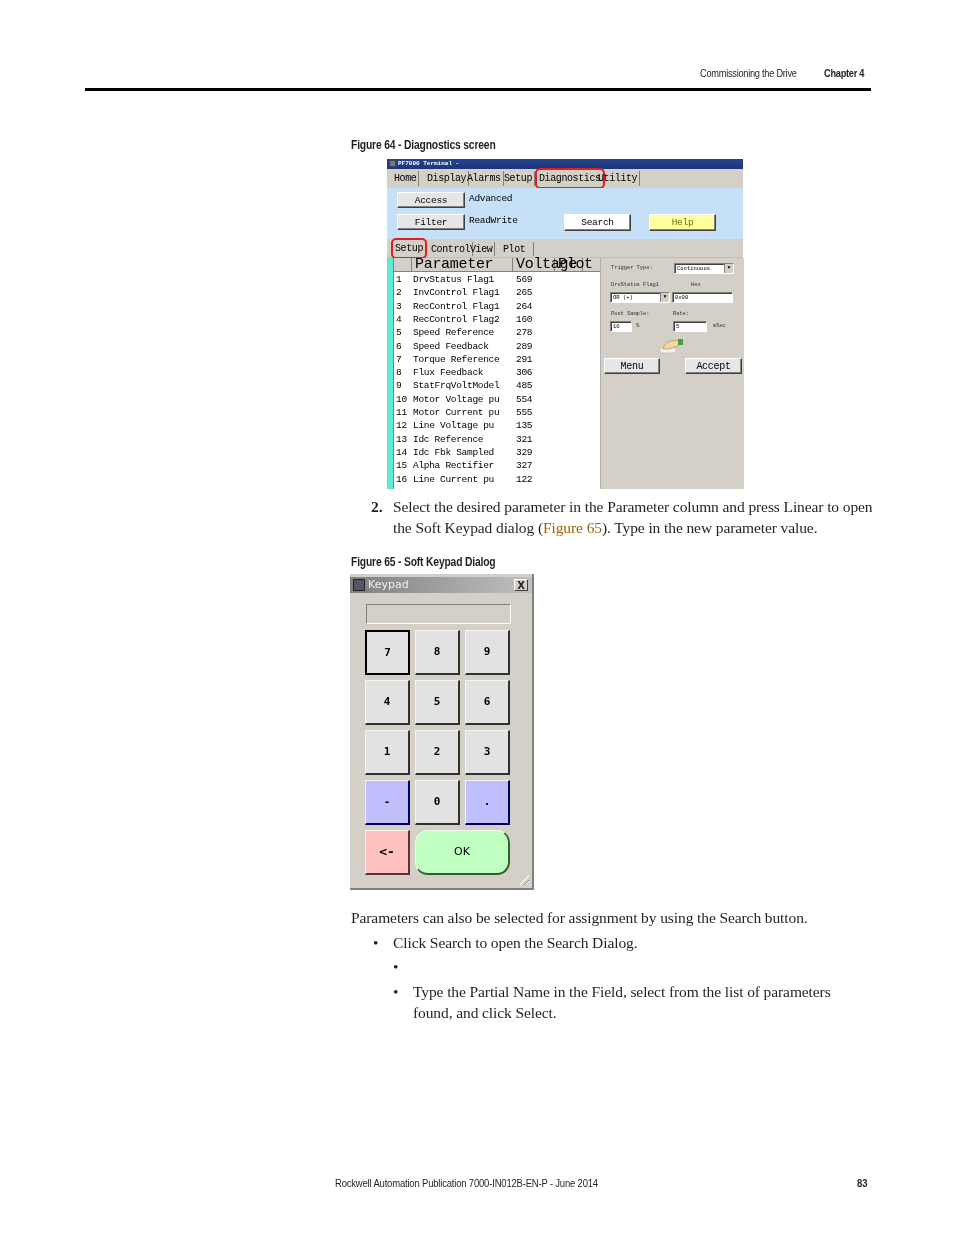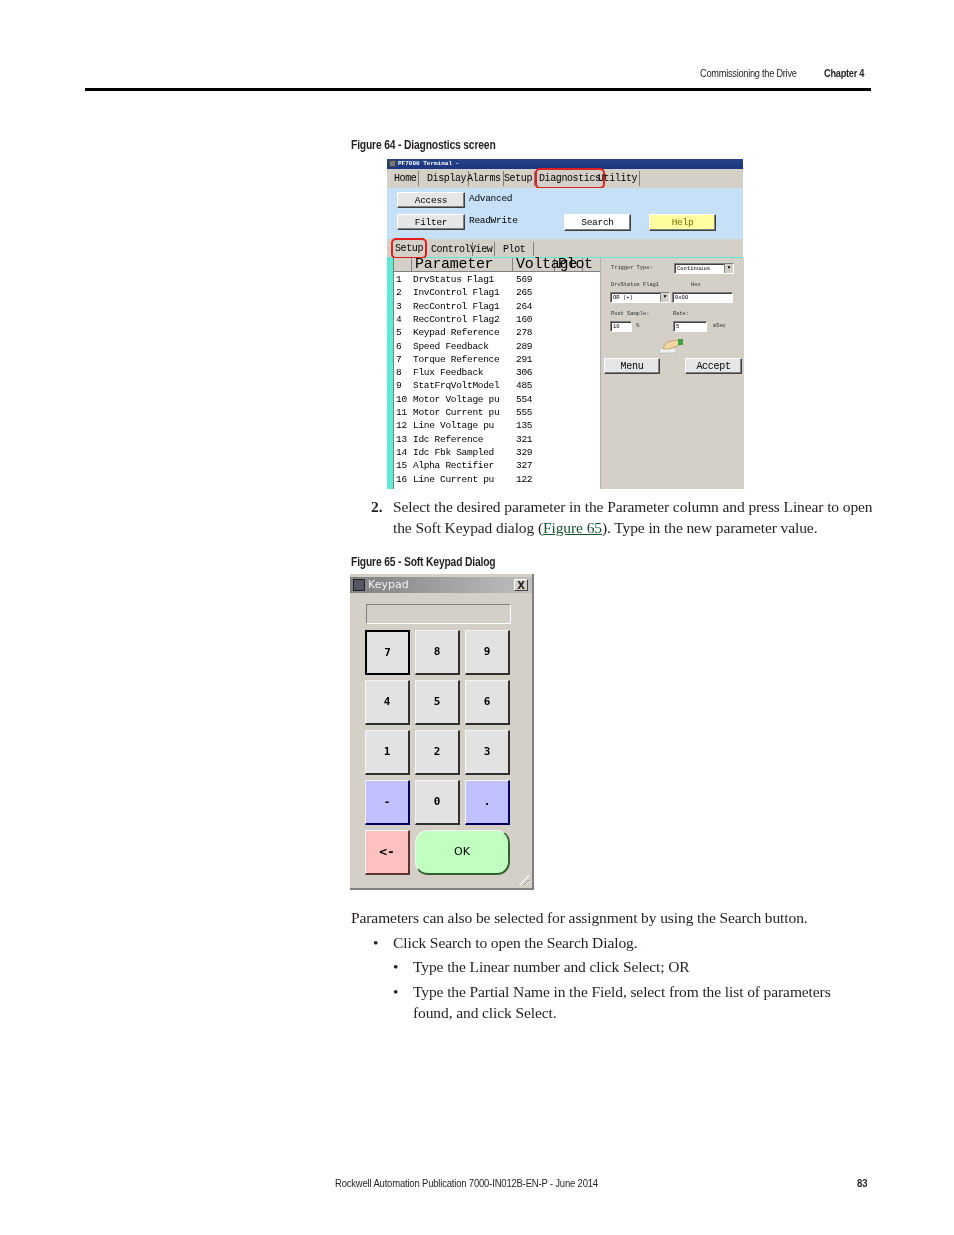--- a/index.html
+++ b/index.html
@@ -36,21 +36,21 @@
   .rpanel { position: absolute; left: 213px; top: 99px; width: 143px; height: 231px; background: #d4d0c8; border-left: 1px solid #b0b0b0; }
   .tiny { position: absolute; font-size: 5.5px; color: #333; letter-spacing: -0.1px; }
   .tiny-field { position: absolute; background: #fff; border: 1px solid; border-color: #808080 #fff #fff #808080; box-shadow: inset 1px 1px 0 #404040; font-size: 5.5px; line-height: 9px; padding-left: 2px; box-sizing: border-box; color: #000; }
   .tiny-drop { position: absolute; right: 0; top: 0; width: 8px; height: 100%; background: #d4d0c8; border-left: 1px solid #808080; font-size: 5px; text-align: center; line-height: 8px; }
   .hand-icon { position: absolute; left: 58px; top: 80px; width: 26px; height: 16px; }
 
   
   .step { left: 371px; top: 496px; width: 510px; font-size: 15.5px; line-height: 21px; letter-spacing: -0.1px; }
   .step .num { position: absolute; left: 0; top: 0; font-weight: bold; }
   .step .txt { position: absolute; left: 22px; top: 0; width: 490px; }
-  .link { color: #14532d; text-decoration: underline; }
+  .link { color: #a16207; }
 
   
   .keypad { left: 350px; top: 574px; width: 184px; height: 316px; background: #d4d0c8; border-right: 2px solid #808080; border-bottom: 2px solid #808080; box-sizing: border-box; font-family: "DejaVu Sans Mono", monospace; }
   .kp-title { position: absolute; left: 0; top: 3px; width: 182px; height: 16px; background: linear-gradient(90deg, #808080, #c0c0c0); }
   .kp-title .kicon { position: absolute; left: 3px; top: 2px; width: 12px; height: 12px; background: #556; border: 1px solid #222; box-sizing: border-box; }
   .kp-title .ttl { position: absolute; left: 18px; top: 0; font-family: "DejaVu Sans", sans-serif; font-size: 11px; line-height: 16px; color: #f0f0f0; }
   .kp-close { position: absolute; right: 4px; top: 2px; width: 14px; height: 12px; background: #d4d0c8; border: 1px solid; border-color: #fff #404040 #404040 #fff; font-family: "DejaVu Sans", sans-serif; font-size: 10px; line-height: 11px; text-align: center; font-weight: bold; box-sizing: border-box; }
   .kp-display { position: absolute; left: 16px; top: 30px; width: 145px; height: 20px; background: #d4d0c8; border: 1px solid; border-color: #808080 #fff #fff #808080; box-sizing: border-box; }
   .key { position: absolute; width: 45px; height: 45px; background: #e2e2e2; border-top: 1px solid #f4f4f4; border-left: 1px solid #f4f4f4; border-right: 2px solid #303030; border-bottom: 2px solid #303030; box-sizing: border-box; font-size: 11px; font-weight: bold; text-align: center; line-height: 42px; color: #000; }
   .key.focused { border: 2px solid #000; }
@@ -126,21 +126,21 @@
           <span style="left: 19px;">RecControl Flag1</span>
           <span style="left: 122px;">264</span>
         </div>
         <div class="g-row" style="top: 54.9px;">
           <span style="left: 2px;">4</span>
           <span style="left: 19px;">RecControl Flag2</span>
           <span style="left: 122px;">160</span>
         </div>
         <div class="g-row" style="top: 68.2px;">
           <span style="left: 2px;">5</span>
-          <span style="left: 19px;">Keypad Reference</span>
+          <span style="left: 19px;">Speed Reference</span>
           <span style="left: 122px;">278</span>
         </div>
         <div class="g-row" style="top: 81.5px;">
           <span style="left: 2px;">6</span>
           <span style="left: 19px;">Speed Feedback</span>
           <span style="left: 122px;">289</span>
         </div>
         <div class="g-row" style="top: 94.8px;">
           <span style="left: 2px;">7</span>
           <span style="left: 19px;">Torque Reference</span>
@@ -248,21 +248,20 @@
   <div class="grip"></div>
 </div>
 
 <div class="abs para">Parameters can also be selected for assignment by using the Search button.</div>
 <div class="abs bullet" style="left:373px;top:932px;width:480px;height:21px;">
   <span class="dot">•</span>
   <span class="btxt">Click Search to open the Search Dialog.</span>
 </div>
 <div class="abs bullet" style="left:393px;top:956px;width:480px;height:21px;">
   <span class="dot">•</span>
-  <span class="btxt">Type the Linear number and click Select; OR</span>
 </div>
 <div class="abs bullet" style="left:393px;top:981px;width:480px;height:42px;">
   <span class="dot">•</span>
   <span class="btxt" style="white-space:nowrap;">Type the Partial Name in the Field, select from the list of parameters</span>
   <span class="btxt" style="top:21px;white-space:nowrap;">found, and click Select.</span>
 </div>
 
 <div class="abs footer-pub">Rockwell Automation Publication 7000-IN012B-EN-P - June 2014</div>
 <div class="abs footer-page">83</div>
 

